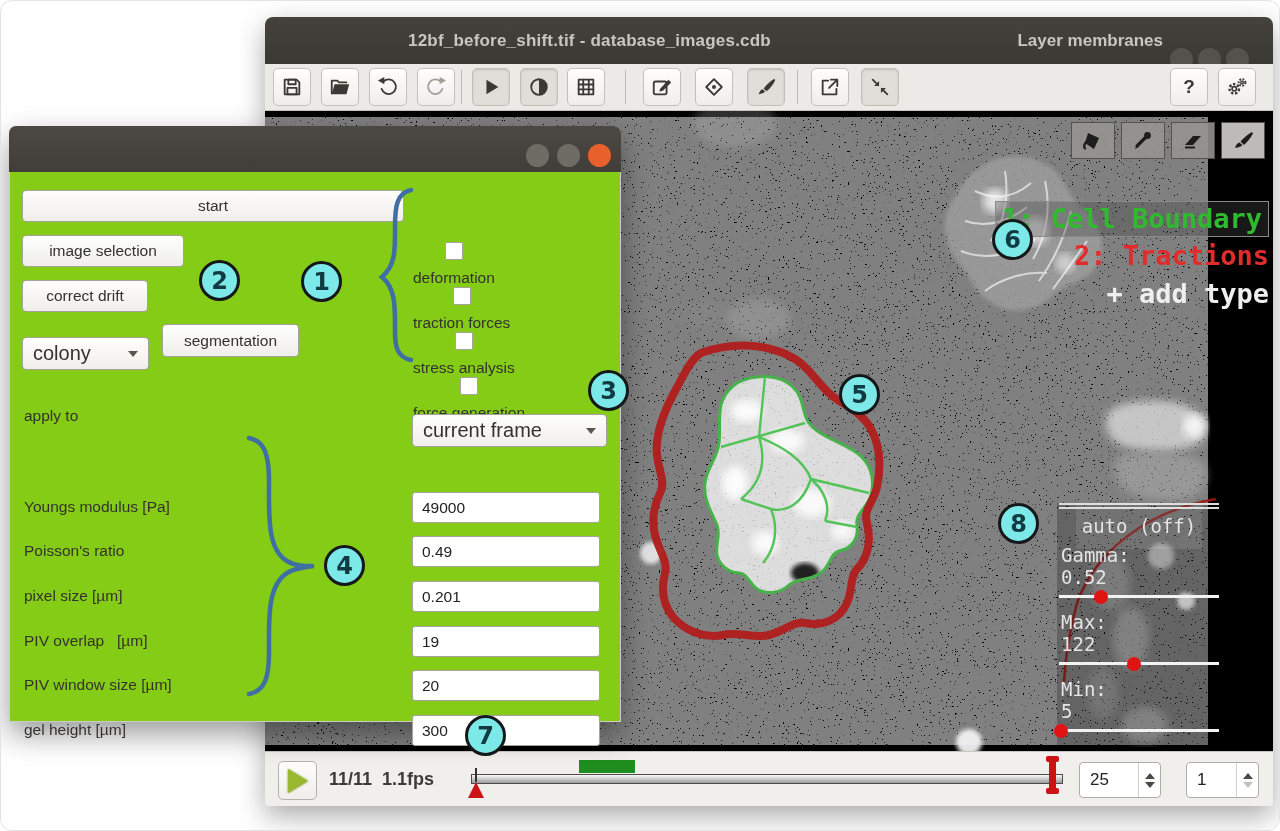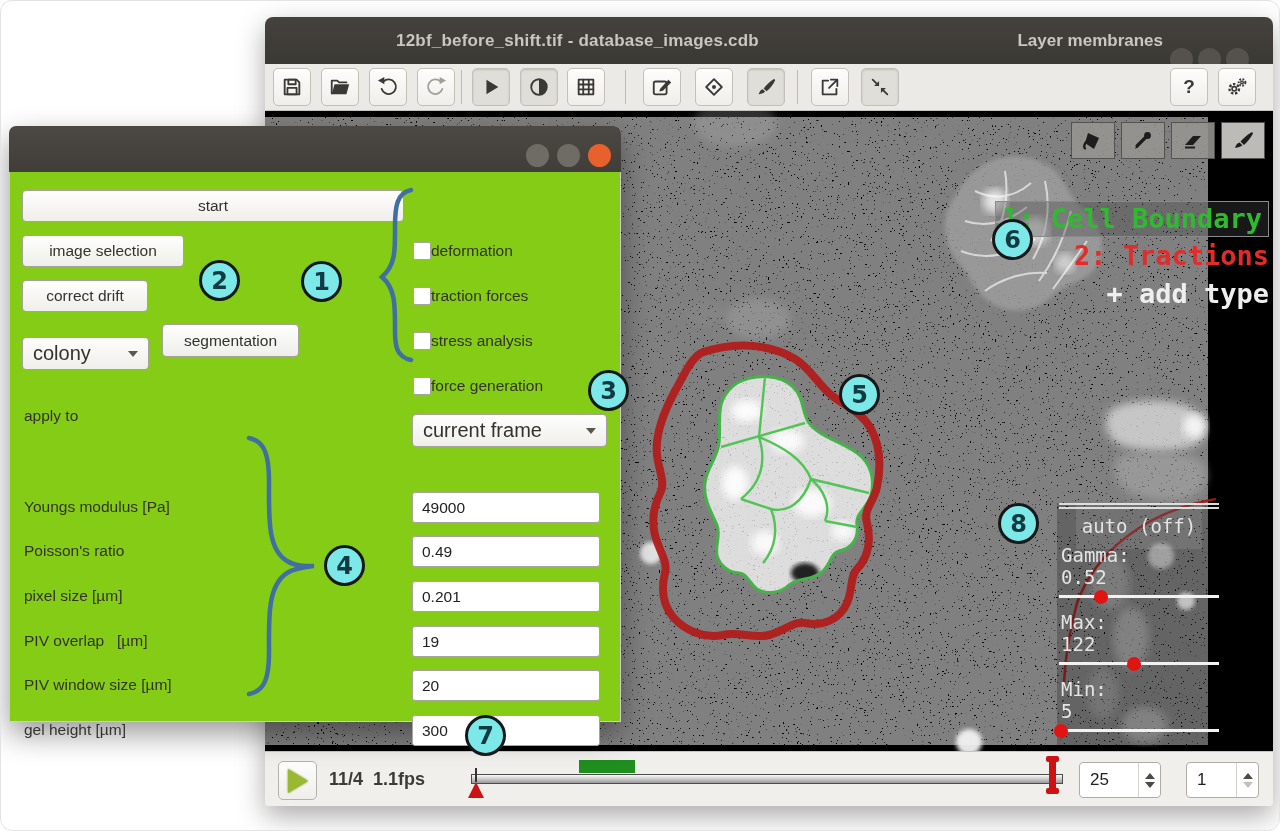--- a/index.html
+++ b/index.html
@@ -5,21 +5,21 @@
   * { margin:0; padding:0; box-sizing:border-box; }
   html,body { background:#ffffff; }
   body { width:1280px; height:831px; font-family:"Liberation Sans", sans-serif; position:relative; overflow:hidden; }
   .screen { position:absolute; inset:0; background:#fff; border:1px solid #e3e3e3; border-radius:12px; overflow:hidden; }
 
   
   .main-window { position:absolute; left:264px; top:16px; width:1008px; height:789px;
                  border-radius:8px 8px 4px 4px; box-shadow:0 10px 28px rgba(0,0,0,.34); background:#efeeea; }
   .mw-titlebar { position:absolute; left:0; top:0; width:100%; height:47px; background:linear-gradient(#45423d,#3b3934);
                  border-radius:8px 8px 0 0; }
-  .mw-title { position:absolute; left:0; top:0; width:62%; height:47px; line-height:47px; text-align:center;
+  .mw-title { position:absolute; left:12px; top:0; width:62%; height:47px; line-height:47px; text-align:center;
               color:#c9c6c0; font-size:17px; font-weight:700; letter-spacing:.2px; white-space:nowrap; }
   .mw-layer { position:absolute; right:110px; top:0; height:63px; line-height:47px; color:#c9c6c0; font-size:17px; font-weight:700; }
   .winbtn { position:absolute; top:31px; width:23px; height:23px; border-radius:50%; background:#55524d; }
   .mw-b1{ right:80px; } .mw-b2{ right:52px; } .mw-b3{ right:24px; }
 
   .mw-toolbar { position:absolute; left:0; top:47px; width:100%; height:47px; background:#eceae6; border-bottom:1px solid #c9c6c0; }
   .tbtn { position:absolute; top:4px; width:38px; height:38px; border:1px solid #c3c0ba; border-radius:5px;
           background:linear-gradient(#fdfdfc,#f0eeea); display:flex; align-items:center; justify-content:center; }
   .tbtn.active { background:#e0ded9; box-shadow:inset 0 1px 2px rgba(0,0,0,.15); }
   .tbtn svg { display:block; }
@@ -92,21 +92,21 @@
   .btn-start { left:12px; top:18px; width:382px; height:32px; }
   .btn-imgsel { left:12px; top:63px; width:162px; height:32px; }
   .btn-drift { left:12px; top:108px; width:126px; height:32px; }
   .btn-seg { left:152px; top:152px; width:137px; height:33px; }
   .dropdown { position:absolute; background:linear-gradient(#fefefd,#efeeea); border:1px solid #a5a29b; border-radius:4px;
               font-size:20px; color:#34322d; display:flex; align-items:center; padding:0 10px;margin-top:13px; }
   .dd-colony { left:12px; top:152px; width:127px; height:33px; }
   .dd-frame { left:402px; top:229px; width:195px; height:33px; }
   .dd-caret { margin-left:auto; width:0; height:0; border-left:5px solid transparent; border-right:5px solid transparent; border-top:6px solid #5a5750; }
 
-  .chk-row { position:absolute; left:403px; display:flex; align-items:center; gap:0; }
+  .chk-row { position:absolute; left:403px; display:flex; align-items:center; gap:9px;flex-direction:column; }
   .chk { width:18px; height:18px; background:#fff; border:1px solid #a8a49d; border-radius:2px; }
   .chk-label { font-size:15.5px; color:#34322d; white-space:nowrap; }
 
   .fld-label { position:absolute; left:14px; font-size:15.5px; color:#34322d; white-space:pre; }
   .fld-input { position:absolute; left:402px; width:188px; height:31px; background:#fff; border:1px solid #a8a49d; border-radius:3px;
                font-size:15.5px; color:#222; padding:0 9px; font-family:"Liberation Sans", sans-serif; }
 
   
   .anno-svg { position:absolute; inset:0; z-index:40; pointer-events:none; }
   .badge { position:absolute; z-index:50; width:41px; height:41px; border-radius:50%; background:#7ce8e8; border:3px solid #15181a;
@@ -384,21 +384,21 @@
           <span>reset</span>
         </div>
       </div>
     </div>
 
     <div class="playbar">
       <div class="play-btn">
           <div class="play-tri"></div>
         </div>
       <div class="pb-label">
-        <span>11/4</span>&nbsp;
+        <span>11/11</span>&nbsp;
         <span>1.1fps</span>
       </div>
       <div class="pb-slider">
         <div class="pb-track"></div>
         <div class="pb-green"></div>
         <div class="pb-start"></div>
         <div class="pb-end"></div>
       </div>
       <div class="spinbox spin-a">
         <div class="spin-val">25</div>

